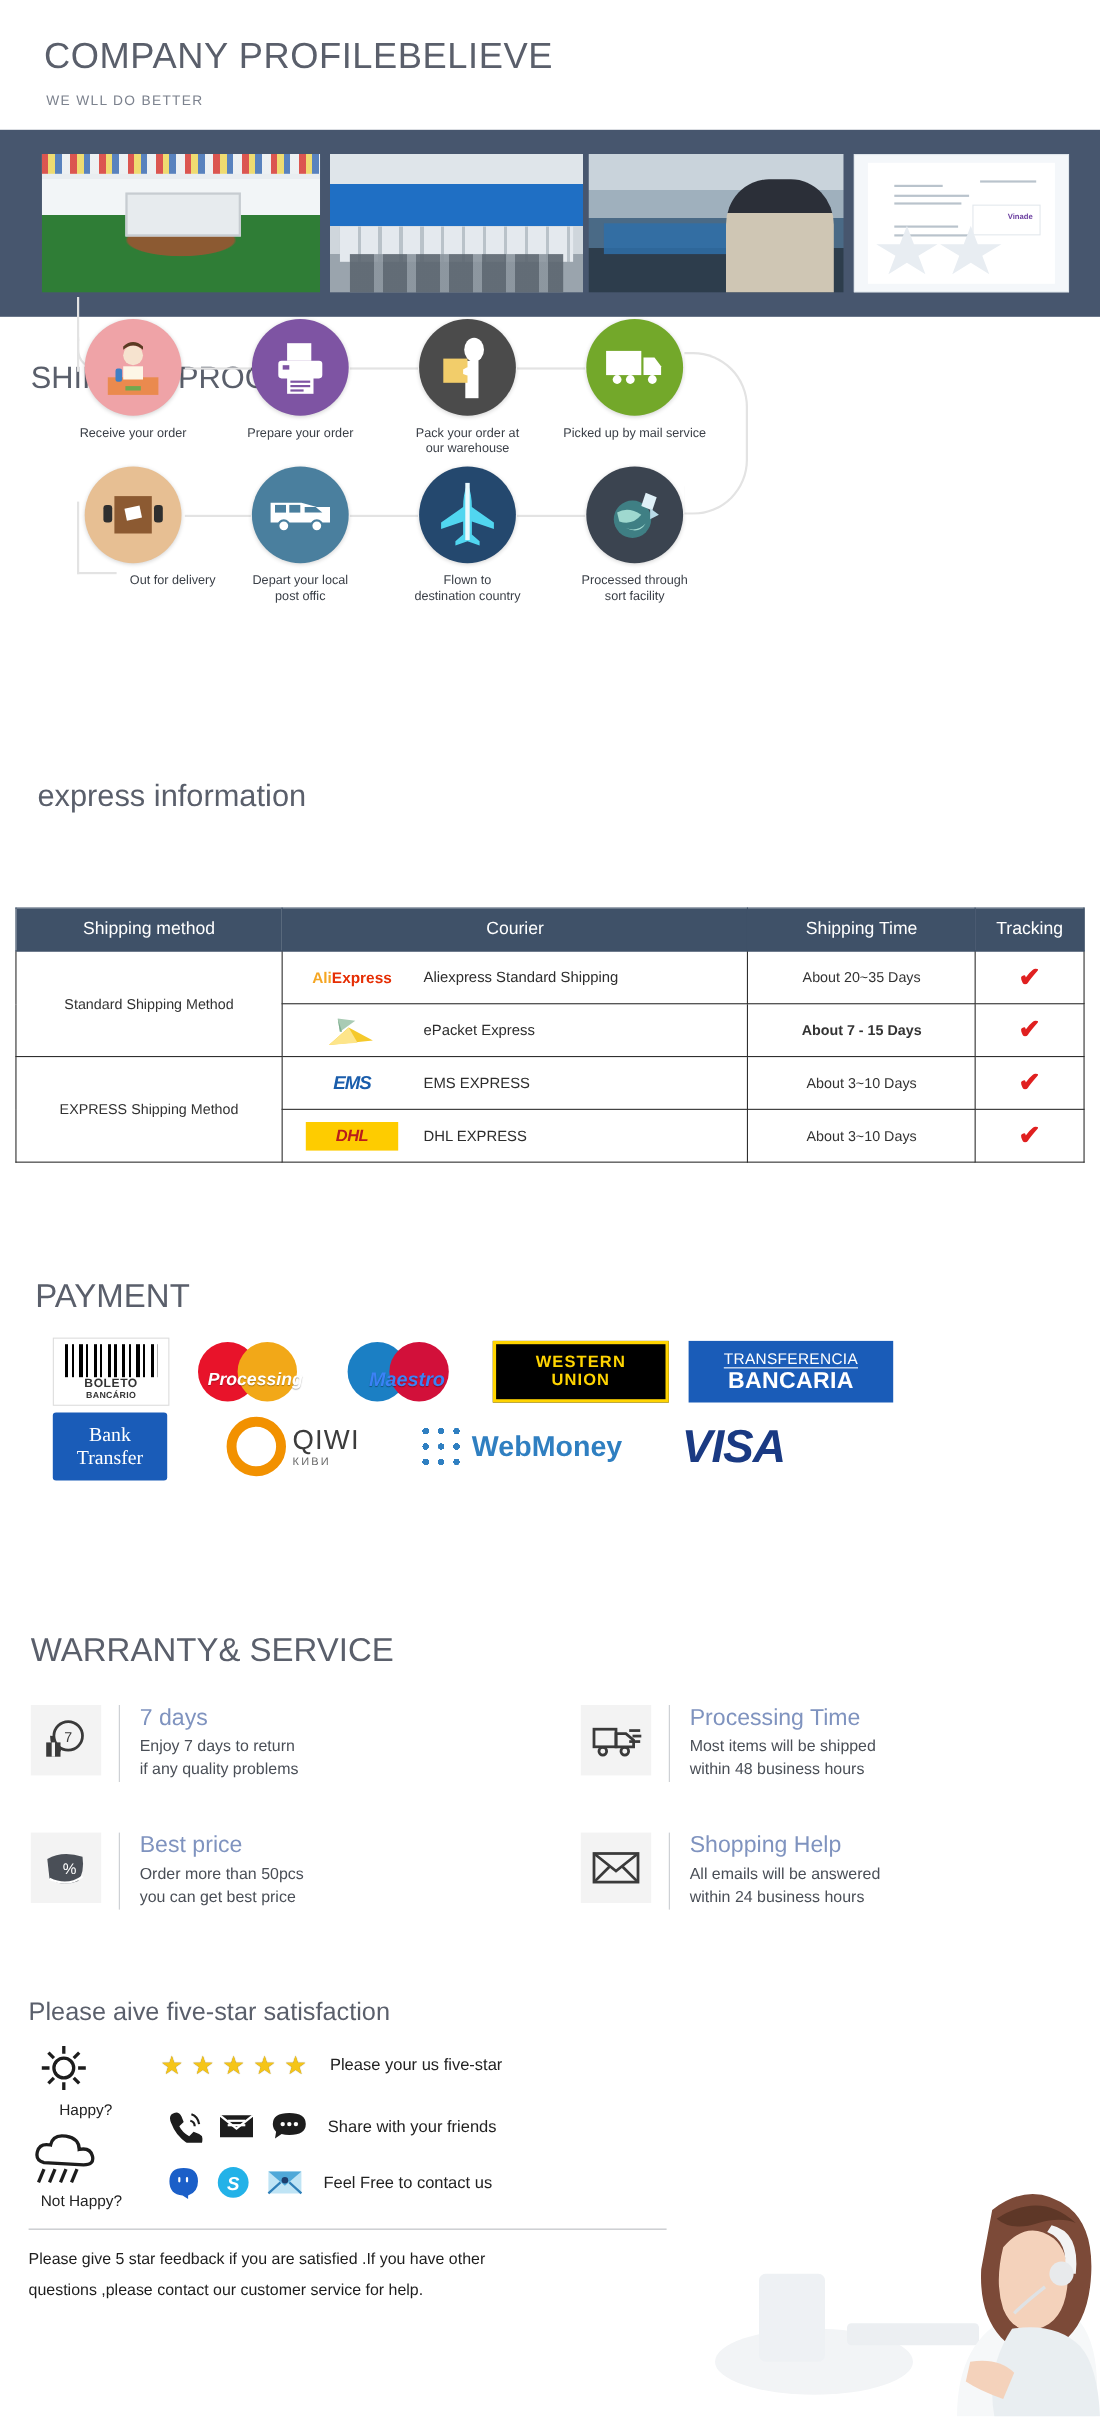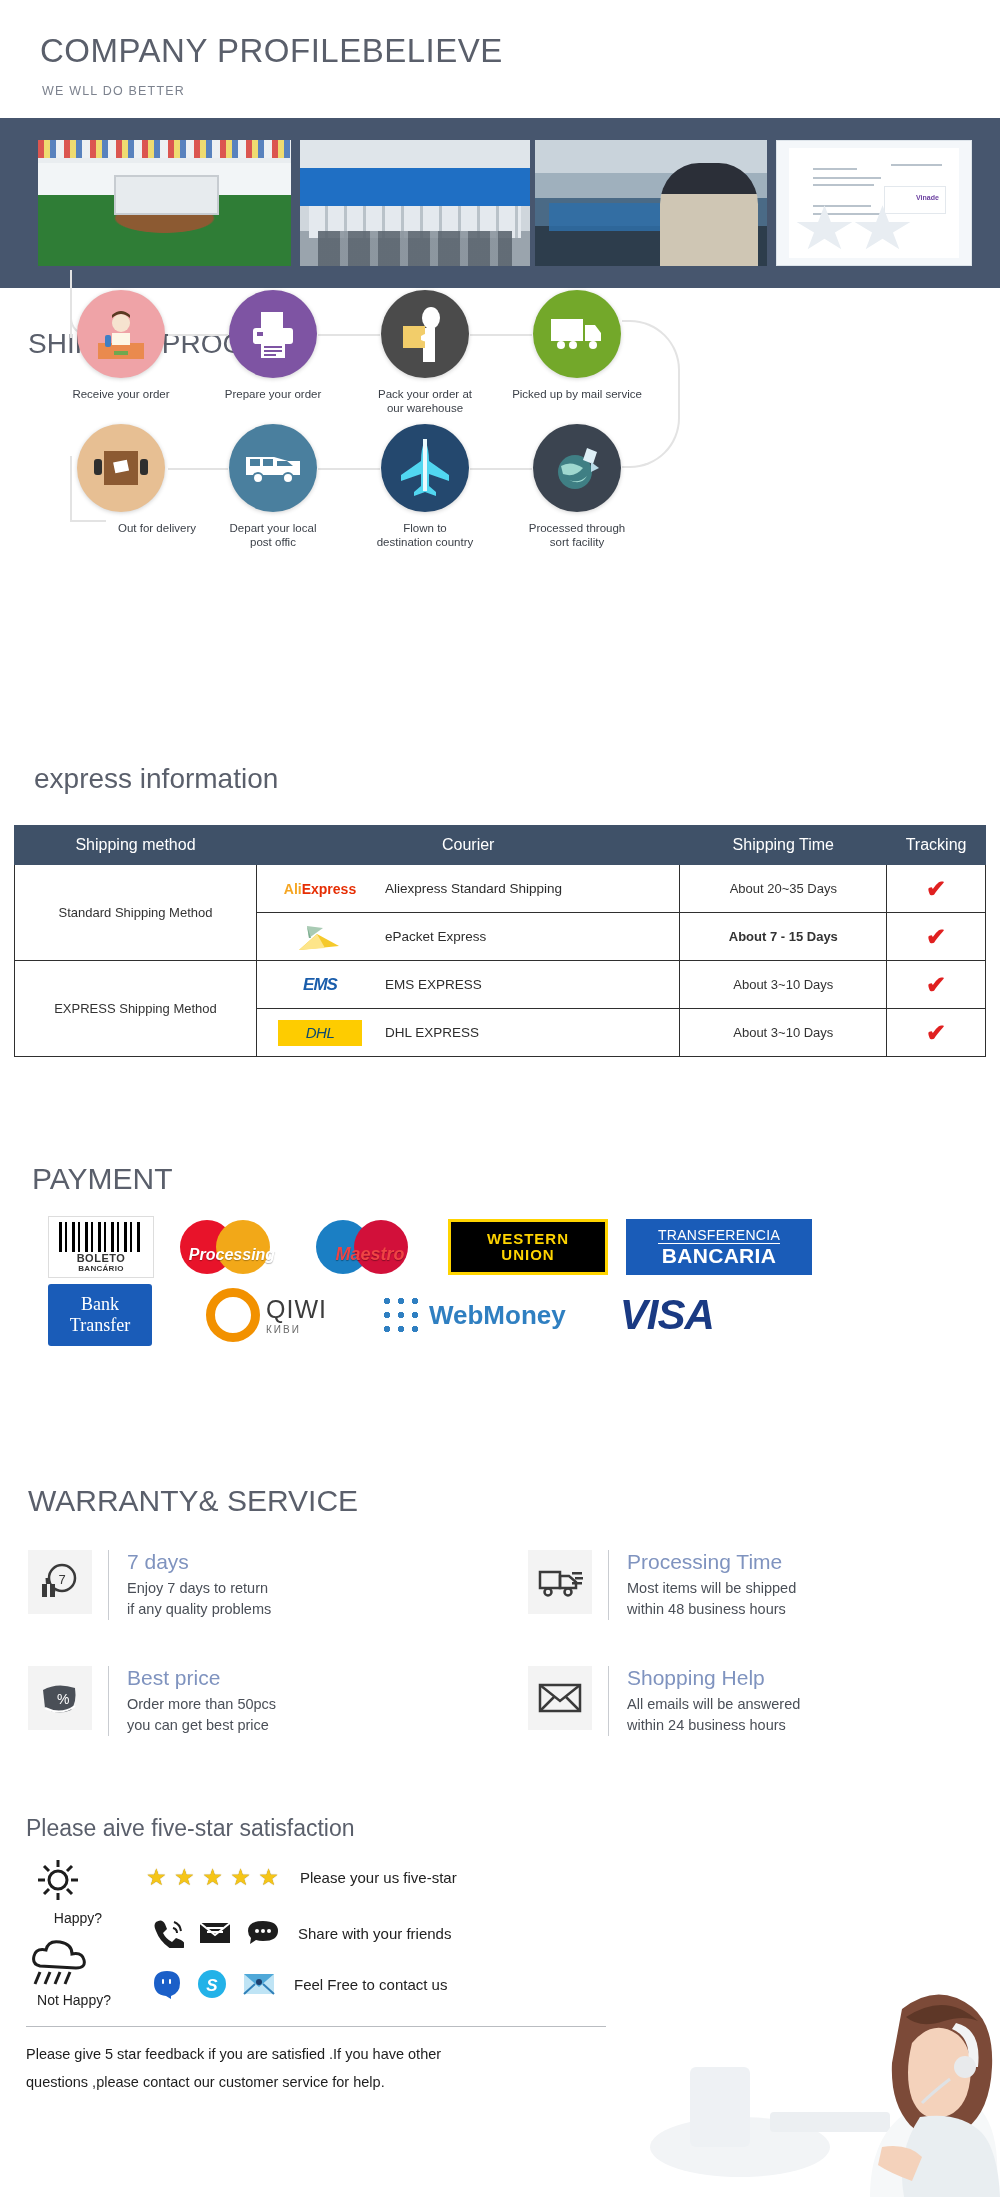--- a/index.html
+++ b/index.html
@@ -113,21 +113,21 @@
   .courier-logo { width:110px; height:34px; display:flex; align-items:center; justify-content:center; flex:0 0 110px; }
   .courier-name { font-size:13.5px; color:#2d2d2d; }
   .tick { color:#e02020; font-size:24px; font-weight:bold; line-height:1; }
 
   
   .lg-ali { font-size:14px; font-weight:bold; }
   .lg-ali .a { color:#f5a623; } .lg-ali .e { color:#e62e04; }
   .lg-ems { background:#fff; font-style:italic; font-weight:bold; color:#1a5dab; font-size:17px;
             letter-spacing:-1px; position:relative; }
   .lg-dhl { background:#fecc00; width:84px; height:26px; display:flex; align-items:center;
-            justify-content:center; color:#0c4a6e; font-weight:normal; font-style:italic; font-size:15px; letter-spacing:-.5px; }
+            justify-content:center; color:#b91c1c; font-weight:bold; font-style:italic; font-size:15px; letter-spacing:-.5px; }
 
   
   .pay-grid { position:absolute; left:48px; top:1218px; width:920px; }
   .pay-row { display:flex; align-items:center; gap:18px; margin-bottom:10px; }
   .paylogo { height:58px; display:flex; align-items:center; justify-content:center;
              font-family:"Liberation Sans", sans-serif; }
 
   .lg-boleto { width:106px; height:62px; background:#fff; border:1px solid #ddd; display:flex;
      flex-direction:column; align-items:center; justify-content:center; }
   .lg-boleto .bars { width:84px; height:30px;
@@ -140,21 +140,21 @@
   .lg-mc .red { left:8px; background:#e8132a; }
   .lg-mc .yel { left:44px; background:#f2a818; }
   .lg-mc .txt { position:absolute; left:0; top:30px; width:120px; text-align:center;
      color:#fff; font-size:16px; font-weight:bold; font-style:italic; text-shadow:0 1px 1px rgba(0,0,0,.3); }
 
   .lg-mae { position:relative; width:120px; height:62px; }
   .lg-mae .cr { position:absolute; top:4px; width:54px; height:54px; border-radius:50%; }
   .lg-mae .blu { left:6px; background:#1b7fc4; }
   .lg-mae .red { left:44px; background:#d2103a; }
   .lg-mae .txt { position:absolute; left:0; top:28px; width:120px; text-align:center;
-     color:#ef4444; font-size:18px; font-weight:bold; font-style:italic; text-shadow:0 1px 1px rgba(0,0,0,.35); }
+     color:#3b82f6; font-size:18px; font-weight:bold; font-style:italic; text-shadow:0 1px 1px rgba(0,0,0,.35); }
 
   .lg-wu { width:160px; height:56px; background:#000; border:3px solid #ffd400;
      display:flex; flex-direction:column; align-items:center; justify-content:center; }
   .lg-wu span { color:#ffd400; font-weight:bold; font-size:15px; letter-spacing:1px; line-height:1.05; }
 
   .lg-tb { width:186px; height:56px; background:#1a5cb8; color:#fff;
      display:flex; flex-direction:column; align-items:center; justify-content:center; }
   .lg-tb .l1 { font-size:14px; letter-spacing:.3px; border-bottom:1px solid #fff; }
   .lg-tb .l2 { font-size:21px; font-weight:bold; letter-spacing:.3px; }
 
@@ -358,21 +358,21 @@
           <path d="M14 26 q10 -6 22 2 q-8 10 -20 6 z" fill="#9fd8cf"></path>
           <path d="M22 40 q10 4 18 -4 q-6 10 -18 4 z" fill="#9fd8cf"></path>
           <path d="M40 8 l10 4 l-4 12 l-10 -4 z" fill="#dff0f7"></path>
           <path d="M44 22 l8 6 l-8 4 z" fill="#b9dbe8"></path>
         </svg>
       </div>
       <div class="nlabel">Processed through<br>sort facility</div>
     </div>
   </div>
 
-  <div class="sec-title" style="left:34px; top:763px; font-size:28px;">express information</div>
+  <div class="sec-title" style="left:34px; top:708px; font-size:28px;">express information</div>
 
   <table class="tbl">
     <thead>
       <tr>
         <th class="col-method">Shipping method</th>
         <th class="col-courier">Courier</th>
         <th class="col-time">Shipping Time</th>
         <th class="col-track">Tracking</th>
       </tr>
     </thead>

